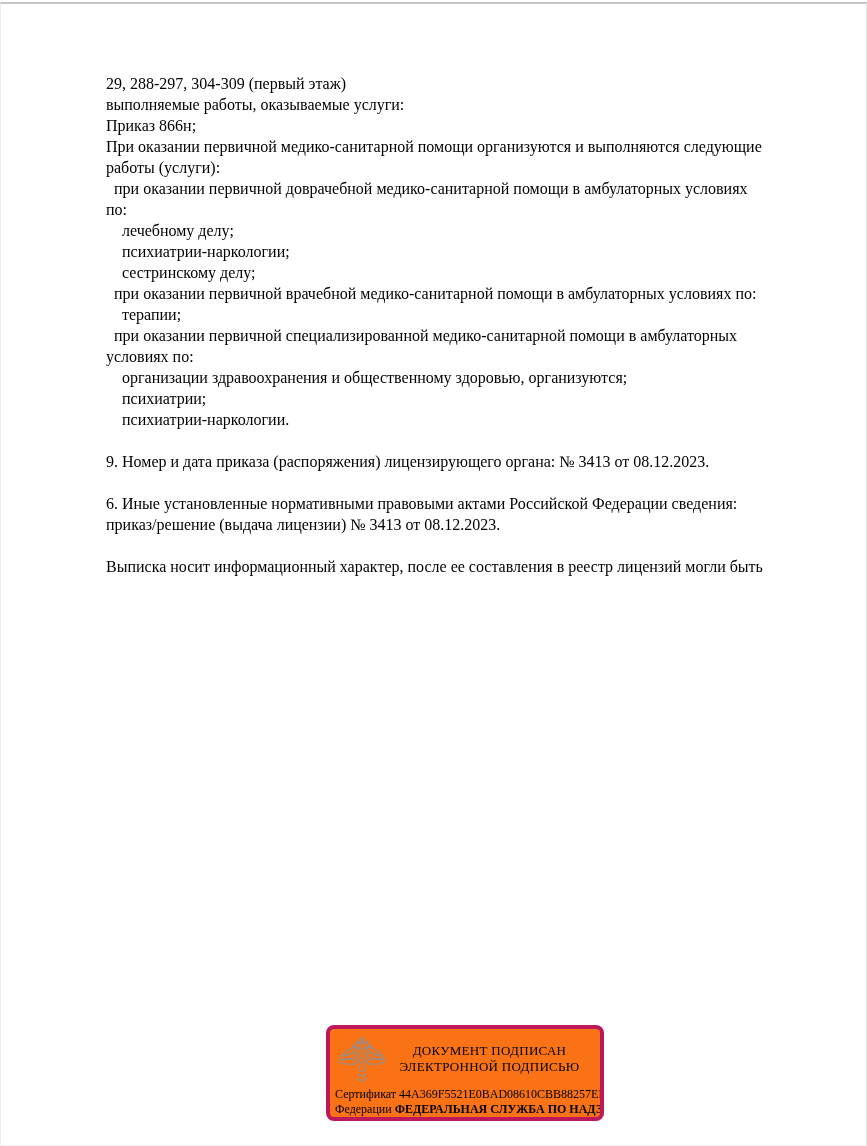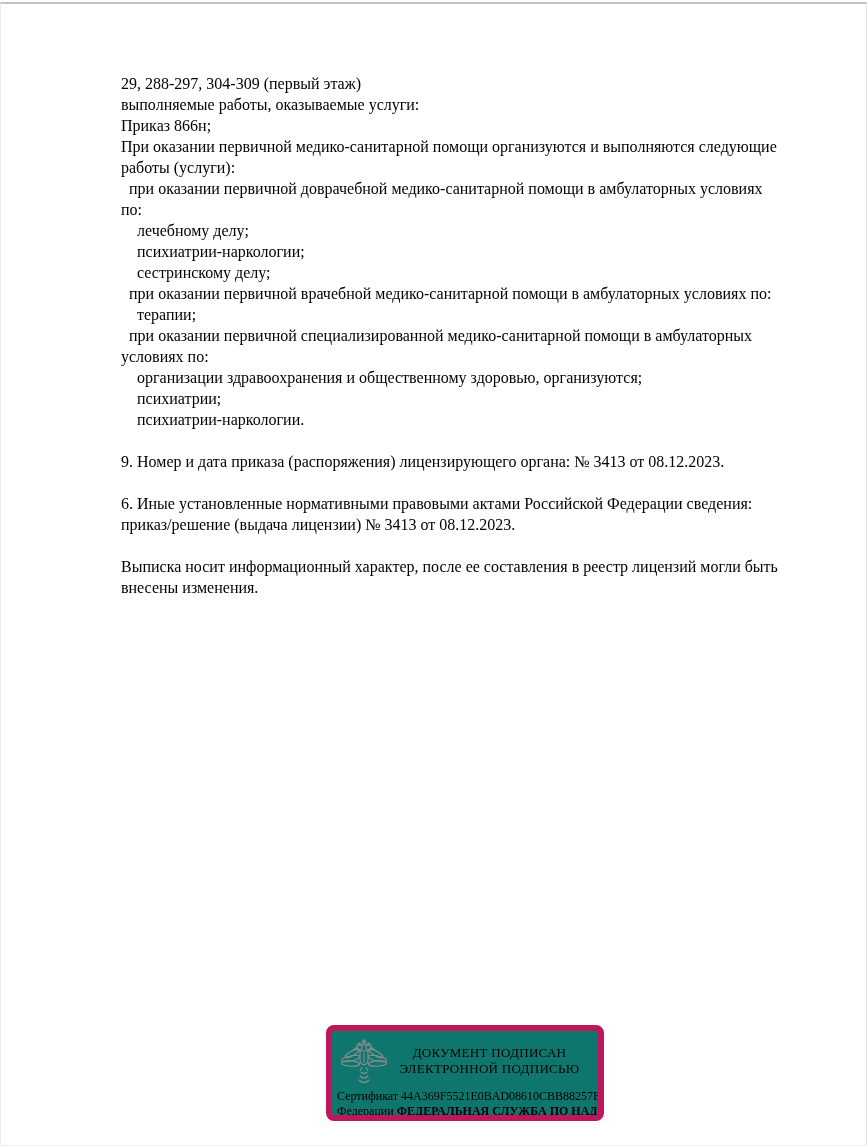--- a/index.html
+++ b/index.html
@@ -16,41 +16,41 @@
     left: 0; top: 0; right: 0; bottom: 0;
     margin-top: 2px;
     border-top: 2px solid #c4c4c4;
     border-left: 1px solid #ededed;
     border-right: 1px solid #e6e6e6;
     border-bottom: 1px solid #f0f0f0;
     background: #ffffff;
   }
   .doc-text {
     position: absolute;
-    left: 120px;
+    left: 105px;
     top: 69px;
     width: 710px;
   }
   .doc-line {
     font-size: 16px;
     line-height: 21px;
     min-height: 21px;
     white-space: pre;
     color: #000000;
   }
   .stamp {
     position: absolute;
     left: 325px;
     top: 1021px;
     width: 278px;
     height: 96px;
     box-sizing: border-box;
-    border: 6px solid #be185d;
+    border: 4px solid #be185d;
     border-radius: 8px;
-    background: #0f766e;
+    background: #f97316;
     overflow: hidden;
   }
   .stamp-top {
     display: flex;
     align-items: flex-start;
     padding: 6px 6px 0 9px;
   }
   .eagle { display: block; width: 46px; height: 48px; flex: 0 0 auto; }
   .stamp-title {
     flex: 1 1 auto;
@@ -117,21 +117,20 @@
       <div class="doc-line"></div>
 
       <div class="doc-line">6. Иные установленные нормативными правовыми актами Российской Федерации сведения:</div>
 
       <div class="doc-line">приказ/решение (выдача лицензии) № 3413 от 08.12.2023.</div>
 
       <div class="doc-line"></div>
 
       <div class="doc-line">Выписка носит информационный характер, после ее составления в реестр лицензий могли быть</div>
 
-      <div class="doc-line">внесены изменения.</div>
     </div>
 
   <div class="stamp">
     <div class="stamp-top">
       <span class="eagle">
         <svg width="46" height="48" viewBox="0 0 46 48" xmlns="http://www.w3.org/2000/svg">
           <g stroke="#8f8f8f" fill="none" stroke-width="1.1" stroke-linecap="round">
             <path d="M21 4 h4 M23 2 v4"></path>
             <circle cx="23" cy="6.5" r="1.6"></circle>
             <circle cx="18.5" cy="10.5" r="2.6"></circle>

